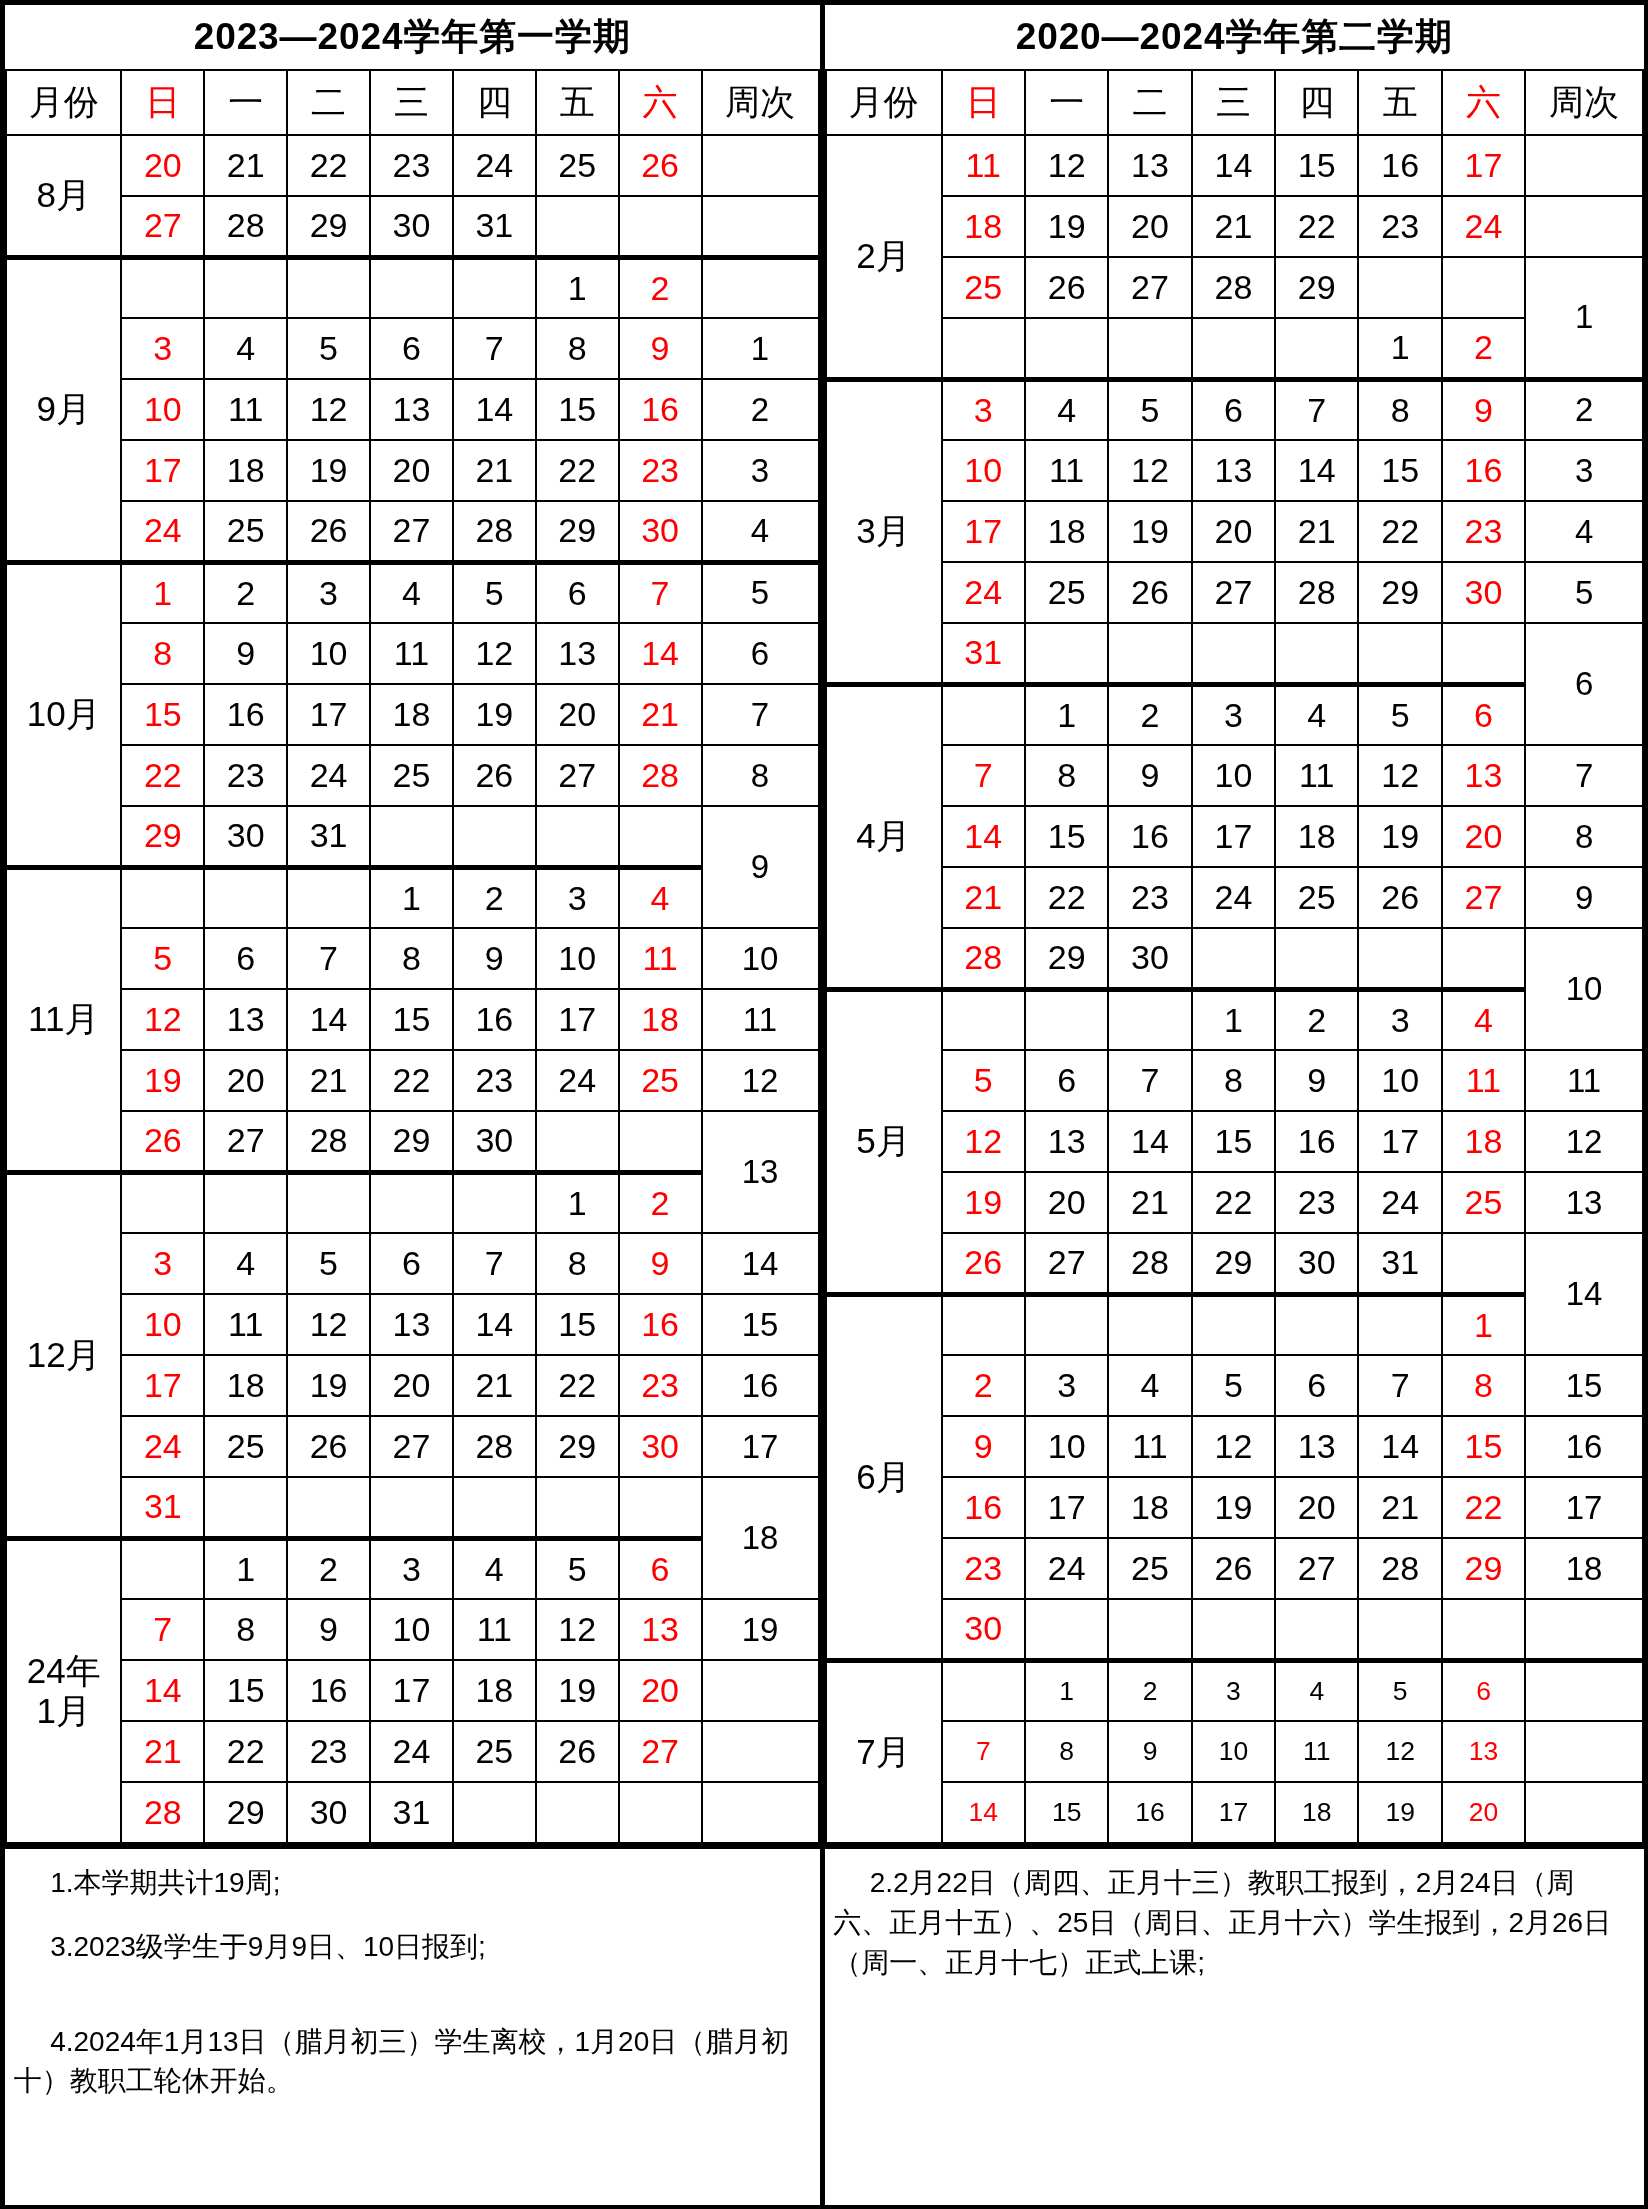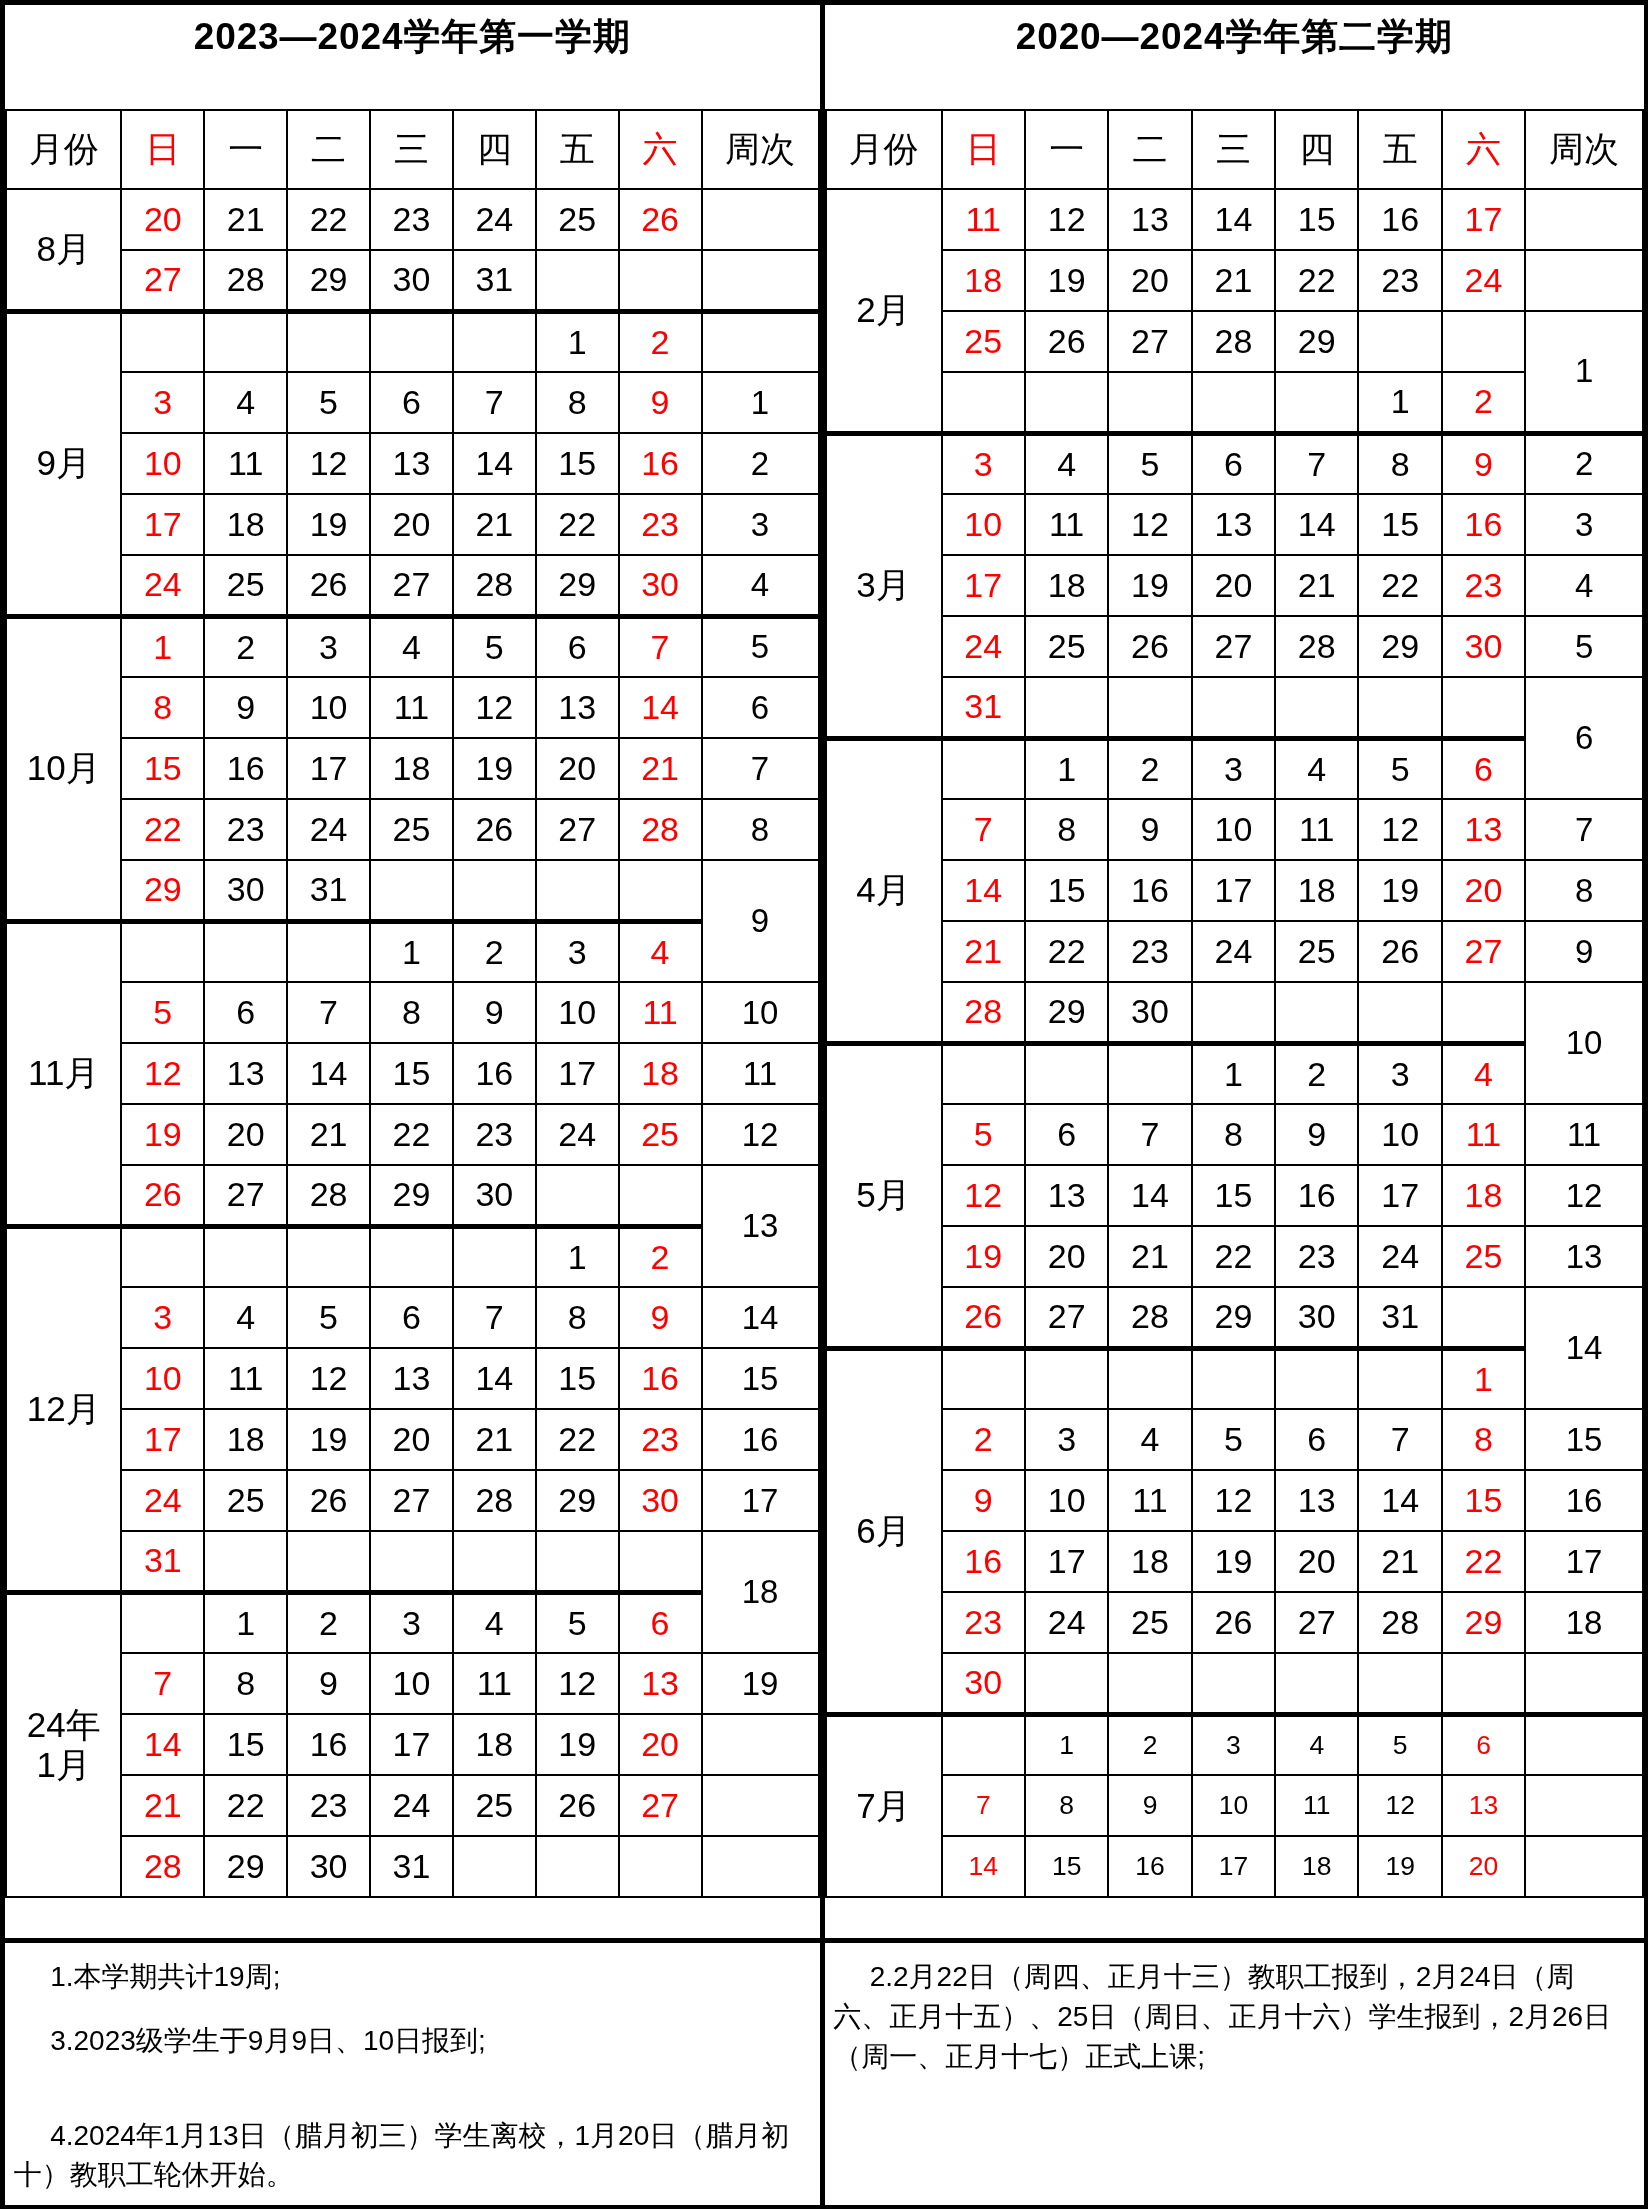--- a/index.html
+++ b/index.html
@@ -4,35 +4,35 @@
 <style>
   :root{ --red:#ff0000; --ink:#000000; --bg:#ffffff; }
   *{ box-sizing:border-box; }
   html,body{ margin:0; padding:0; background:#fff; }
   body{ font-family:"Liberation Sans","DejaVu Sans",sans-serif; color:var(--ink); }
   .sheet{
     width:1649px; height:2210px; margin:0 auto;
     border:5.3px solid var(--ink); background:var(--bg);
     display:flex; flex-direction:row;
   }
-  .half{ width:50%; display:flex; flex-direction:column;gap:40px; }
+  .half{ width:50%; display:flex; flex-direction:column; }
   .half.left{ border-right:5.3px solid var(--ink); }
   .title{
     height:64px; flex:0 0 64px;
     display:flex; align-items:center; justify-content:center;
     font-size:37px; font-weight:bold; letter-spacing:0.9px;
   }
   table.cal{ width:100%; border-collapse:collapse; table-layout:fixed; }
   .c-month{ width:14.2%; } .c-day{ width:10.2%; } .c-week{ width:14.4%; }
   table.cal th, table.cal td{
     border:2.6px solid var(--ink);
     text-align:center; vertical-align:middle;
     padding:0; overflow:hidden;
   }
-  thead tr{ height:79px; }
+  thead tr{ height:65px; }
   thead th{ font-weight:normal; font-size:35px; border-bottom:5.3px solid var(--ink); }
   tbody tr{ height:61px; }
   tbody td{ font-size:34px; }
   tbody td.month{ font-size:35px; line-height:1.15; }
   tbody td.week{ font-size:33px; }
   tr.thick > td{ border-top:5.3px solid var(--ink); }
   tr.small td.day{ font-size:26.5px; }
   .red{ color:var(--red); }
   .notes{
     flex:1 1 auto; border-top:5.3px solid var(--ink);

